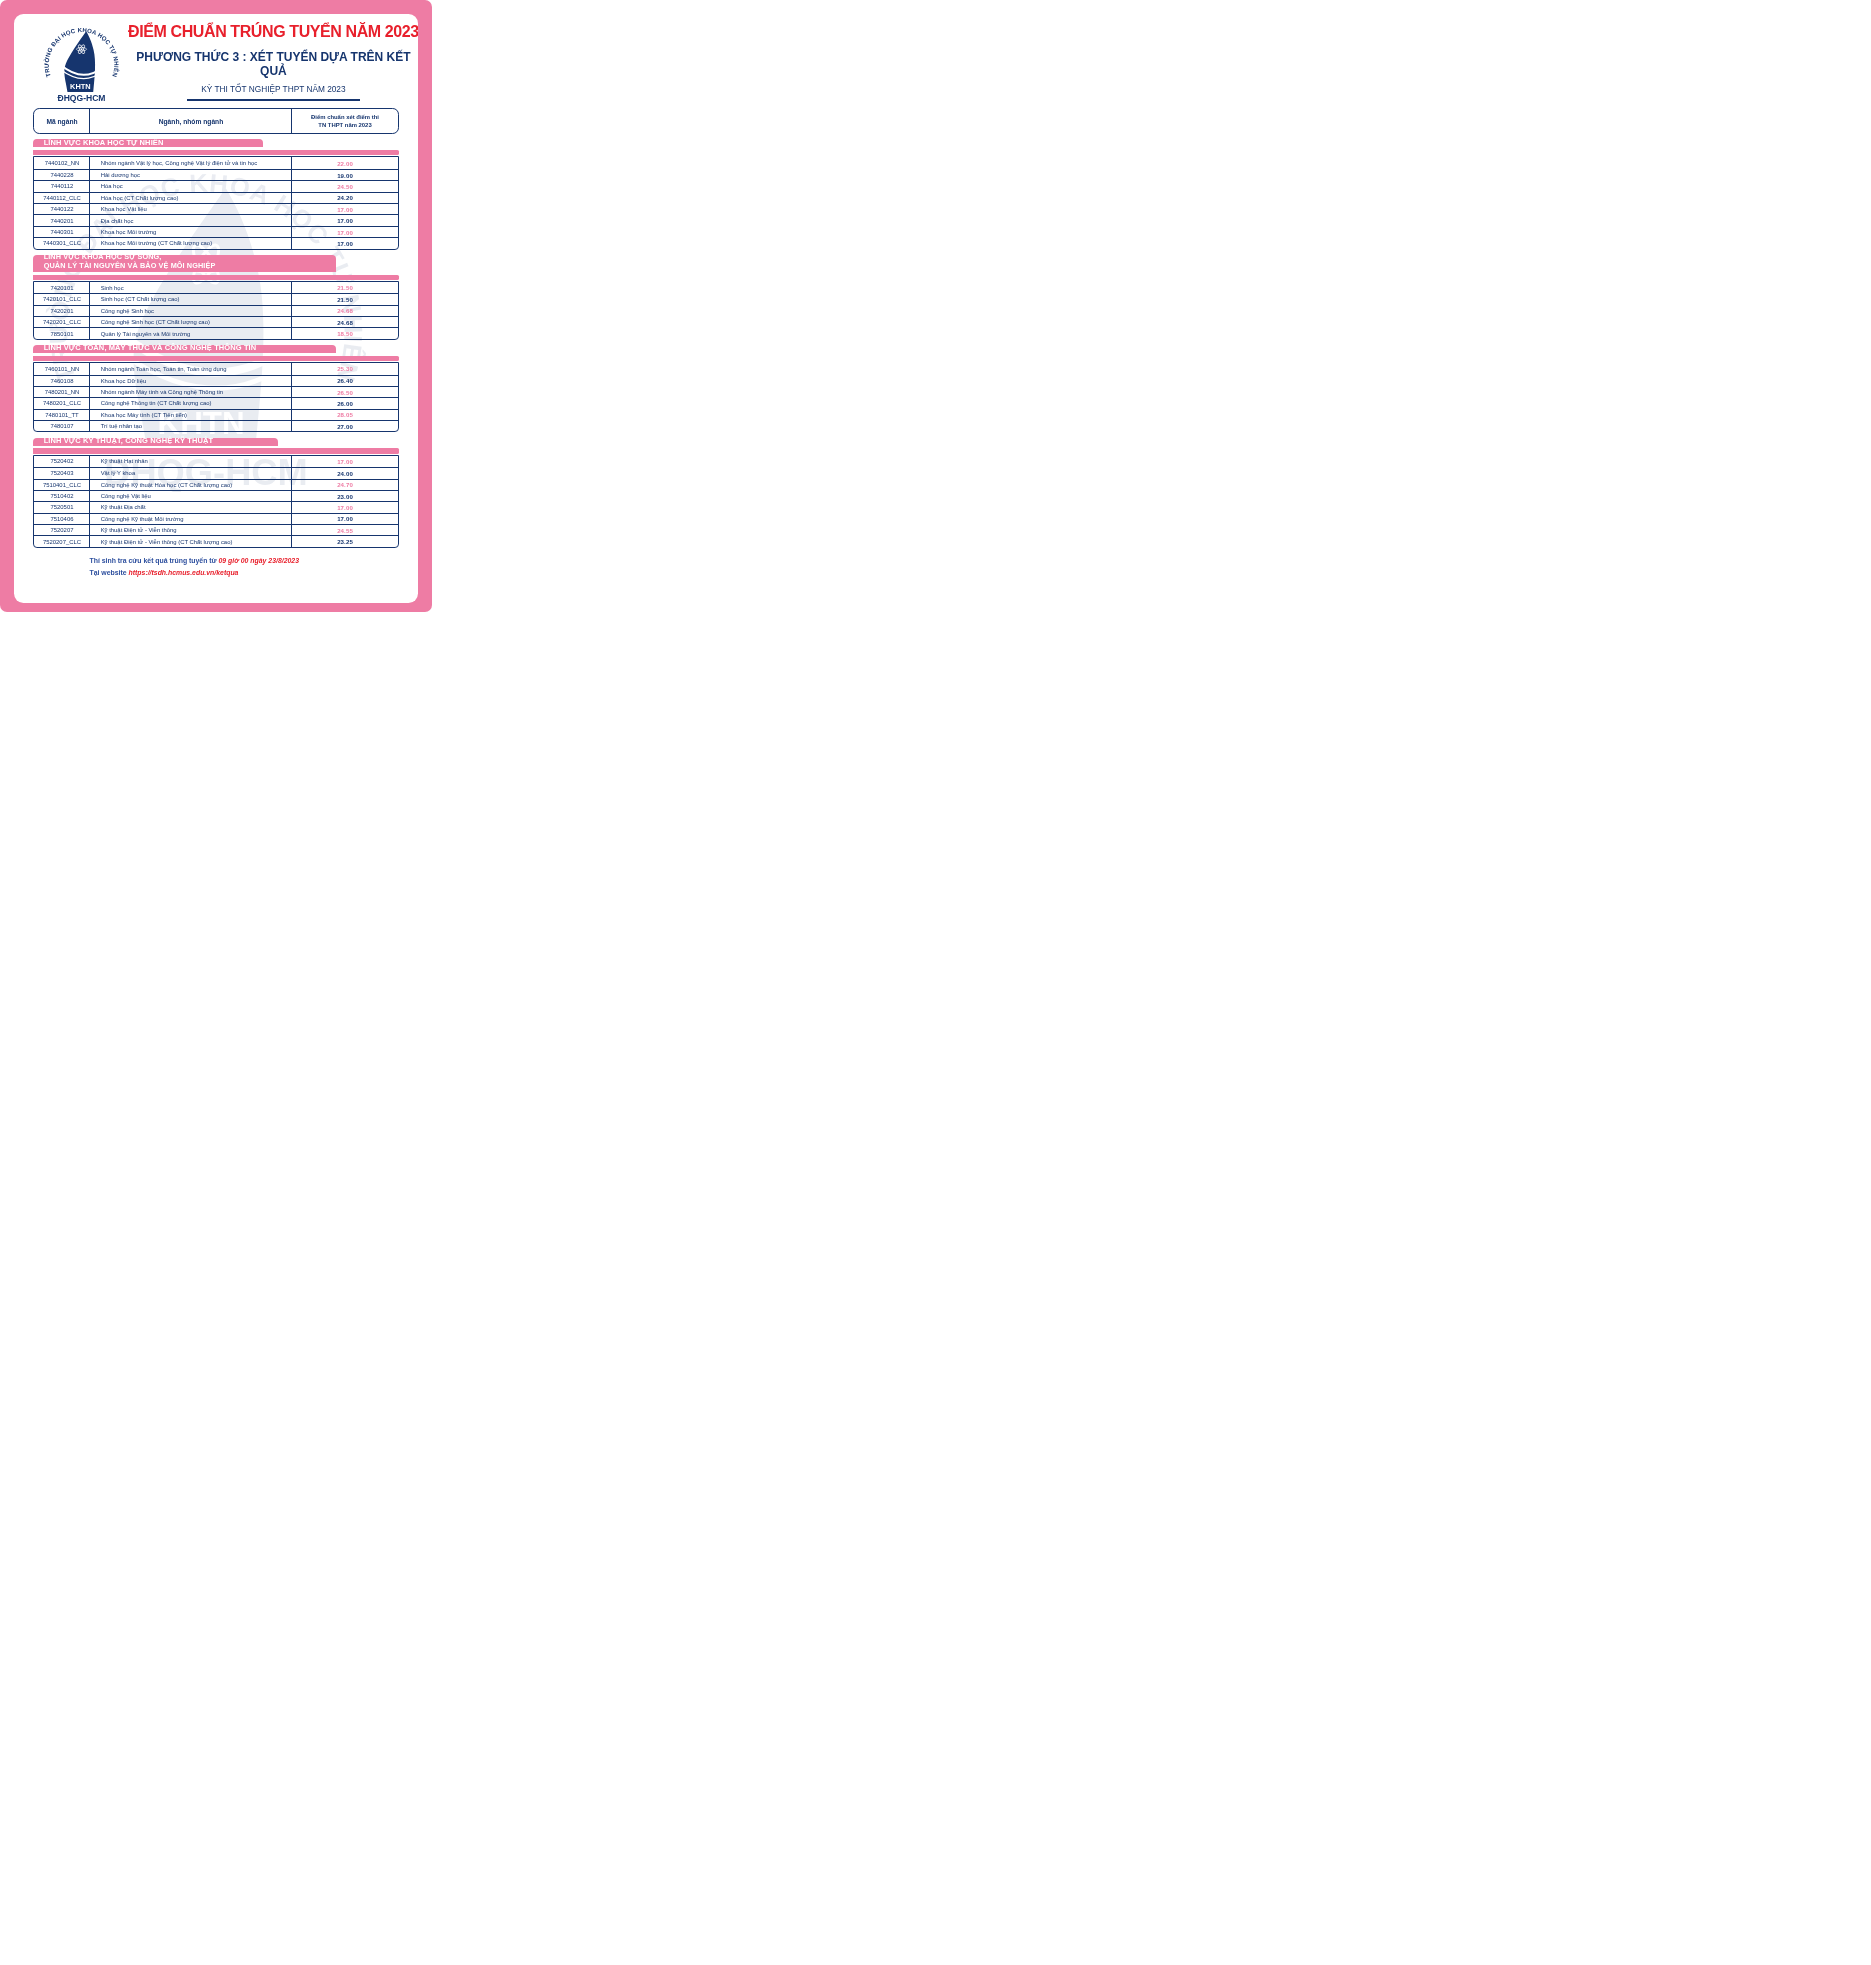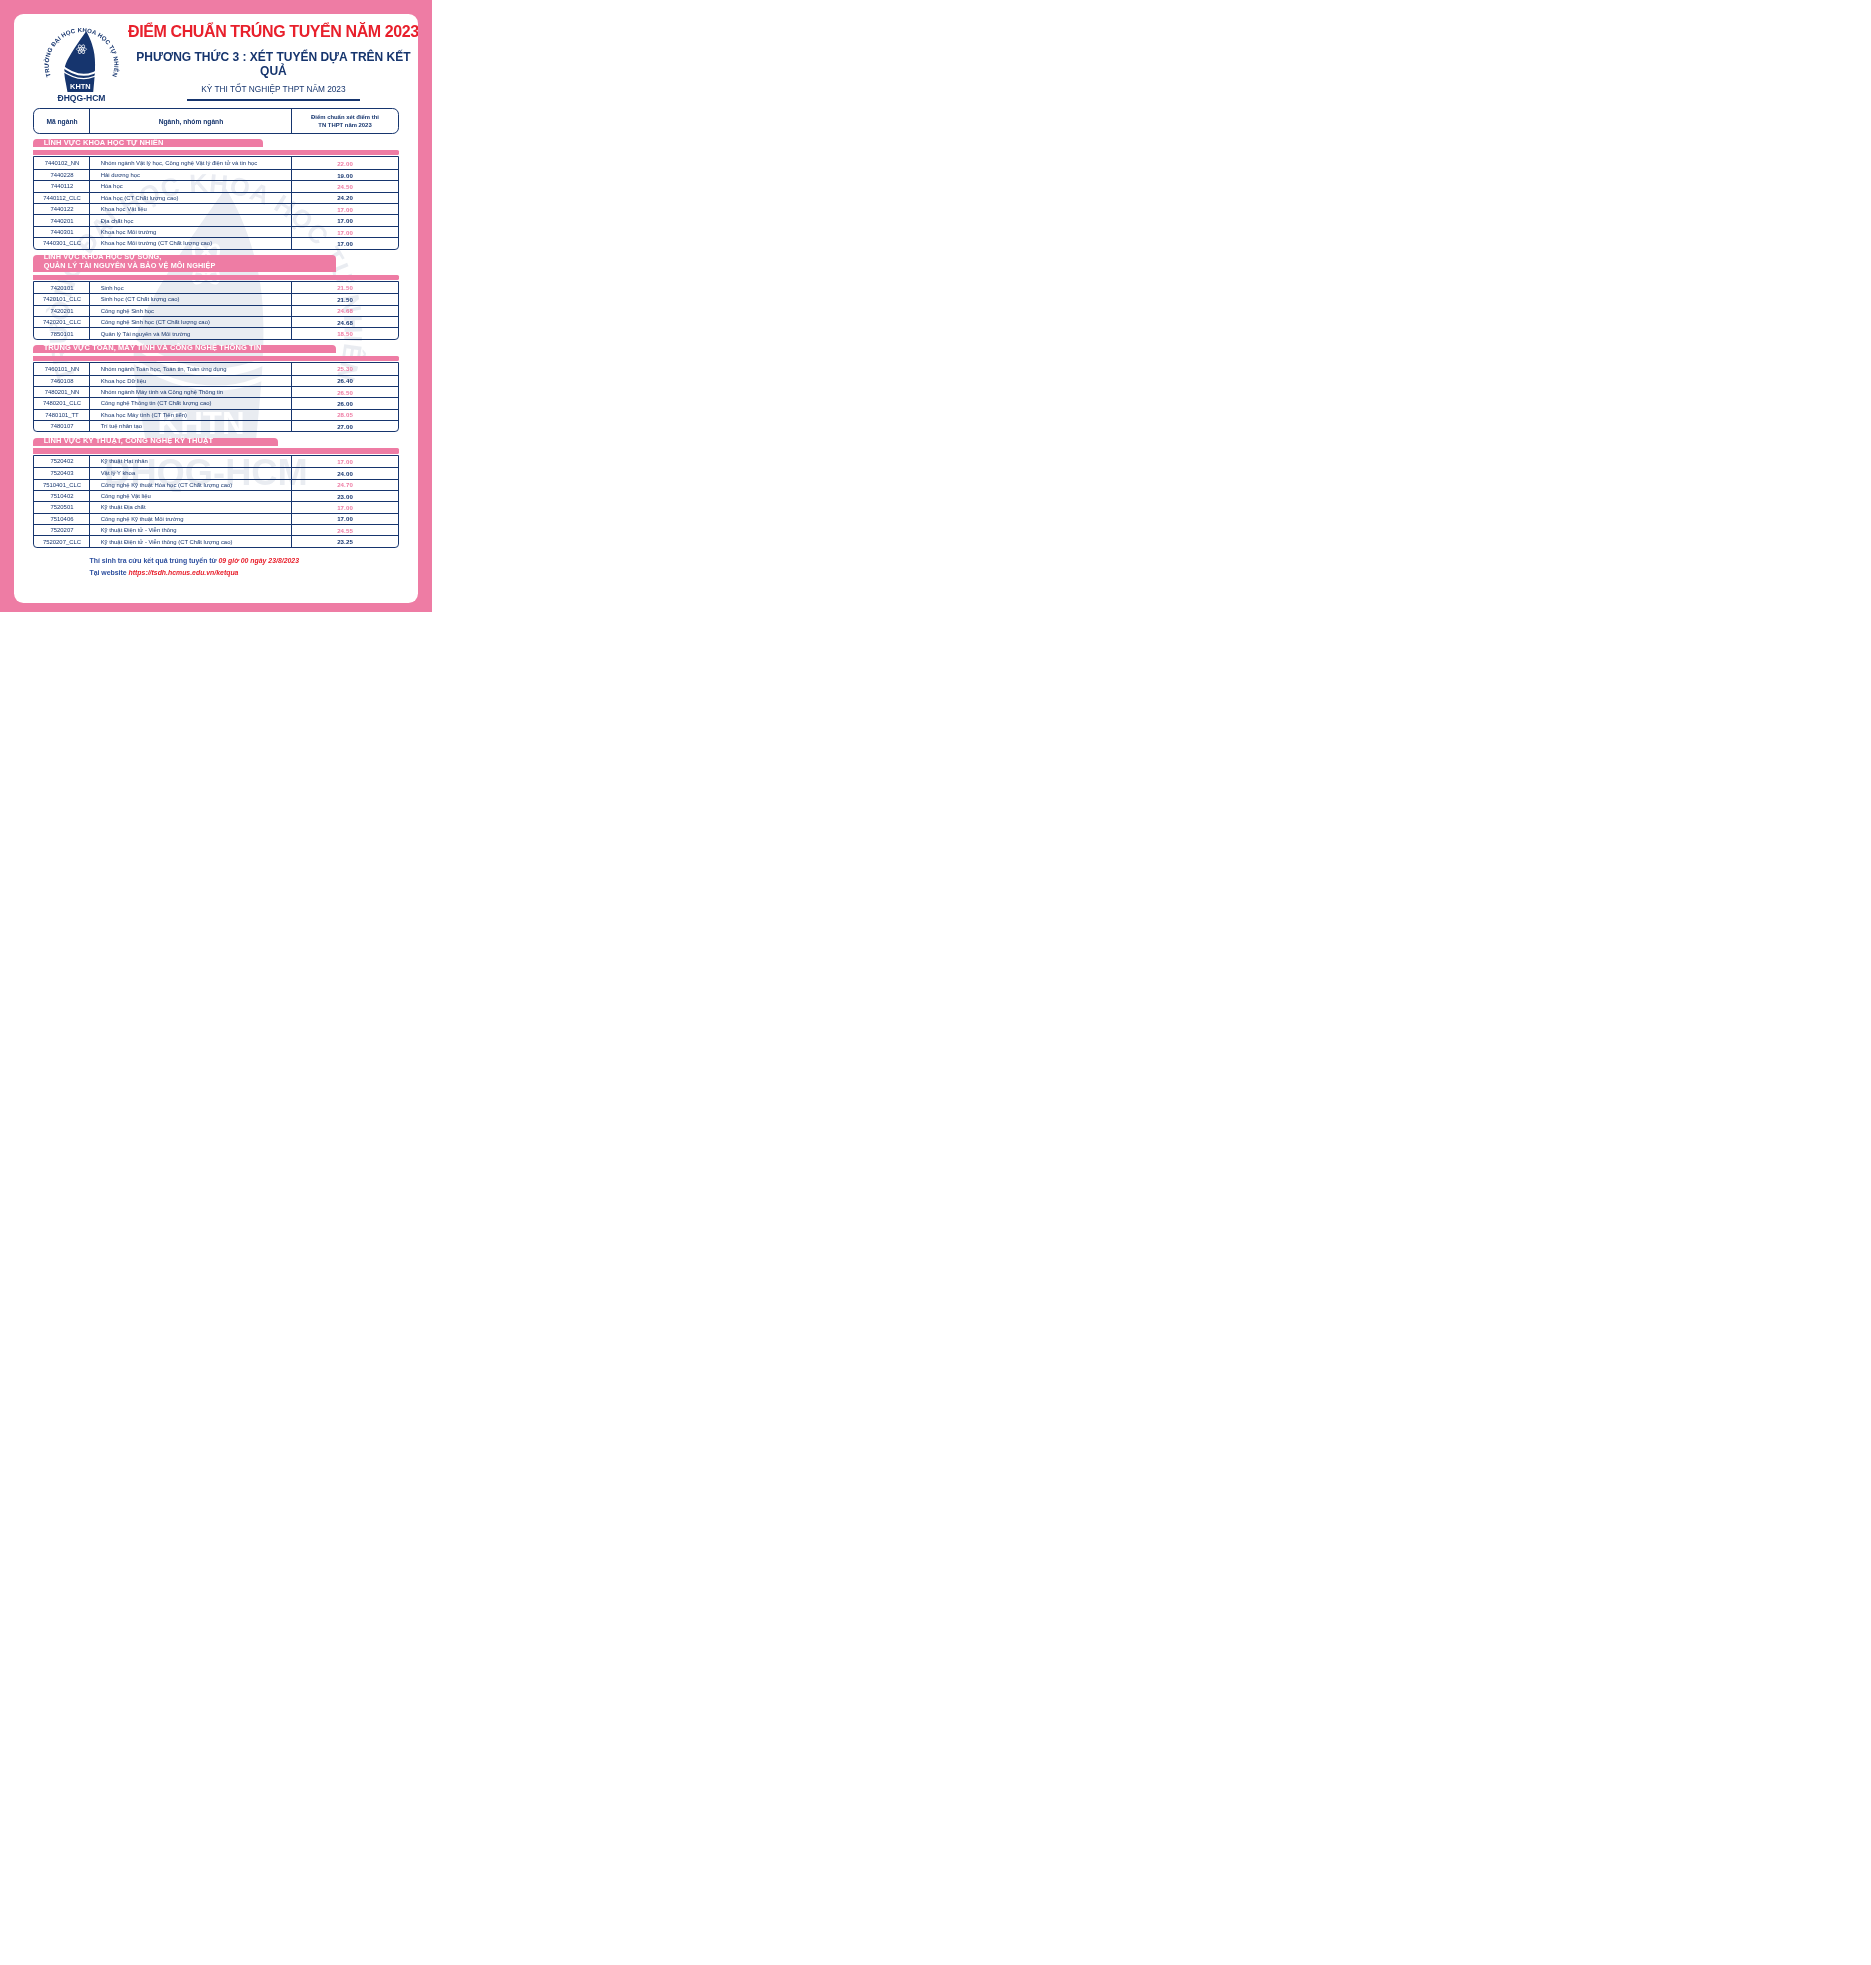--- a/index.html
+++ b/index.html
@@ -3,21 +3,21 @@
 <meta charset="utf-8">
 <style>
   :root{
     --pink:#ee7ca4; --navy:#16356e; --red:#e8202c; --blue:#2d4f9e;
   }
   *{box-sizing:border-box; margin:0; padding:0;}
   html,body{background:#fff;}
   body{font-family:"Liberation Sans","DejaVu Sans",sans-serif; -webkit-font-smoothing:antialiased;}
   .page{
     width:432px; height:612px; background:var(--pink);
-    padding:13.8px 13.8px 9px 13.8px; position:relative; overflow:hidden;
+    padding:13.8px 13.8px 9px 13.8px; position:relative; overflow:hidden;border-radius:7px;
   }
   .sheet{
     width:100%; height:100%; background:#fff; border-radius:9.4px;
     position:relative; overflow:hidden; padding:3.9px 19.7px 0 19.7px;
   }
   .watermark{
     position:absolute; top:118px; left:27.5px; width:330px; height:360px;
     opacity:0.09; z-index:0; pointer-events:none;
   }
   .content{position:relative; z-index:1;}
@@ -231,21 +231,21 @@
         <div class="trow">
           <div class="c">7850101</div>
           <div class="c name">Quản lý Tài nguyên và Môi trường</div>
           <div class="c score" data-tone="pink">18.50</div>
         </div>
       </div>
 
       <div class="banner s3">
         <div class="banner-strip"></div>
         <div class="banner-label">
-          <span class="bt">TRÚNG VỰC TOÁN, MÁY TÍNH VÀ CÔNG NGHỆ THÔNG TIN</span>
+          <span class="bt">LĨNH VỰC TOÁN, MÁY THỨC VÀ CÔNG NGHỆ THÔNG TIN</span>
         </div>
       </div>
       <div class="stable">
         <div class="trow">
           <div class="c">7460101_NN</div>
           <div class="c name">Nhóm ngành Toán học, Toán tin, Toán ứng dụng</div>
           <div class="c score" data-tone="pink">25.30</div>
         </div>
         <div class="trow">
           <div class="c">7460108</div>

